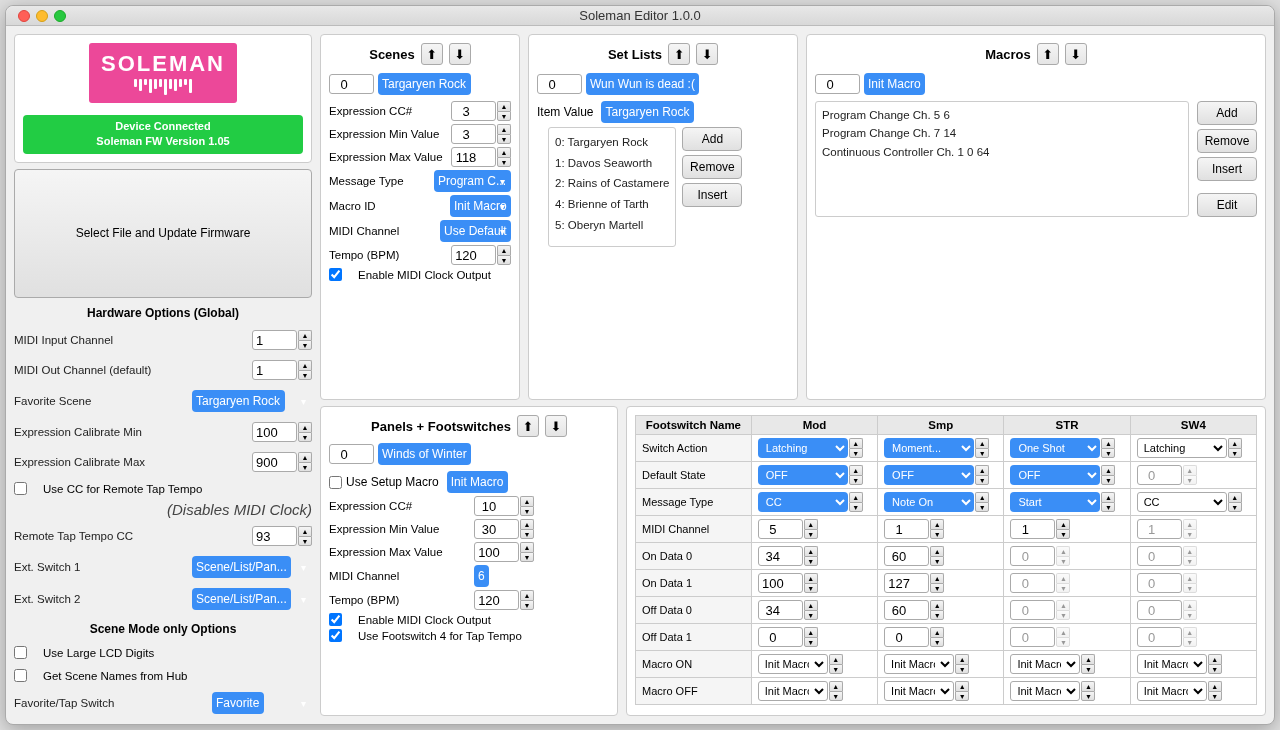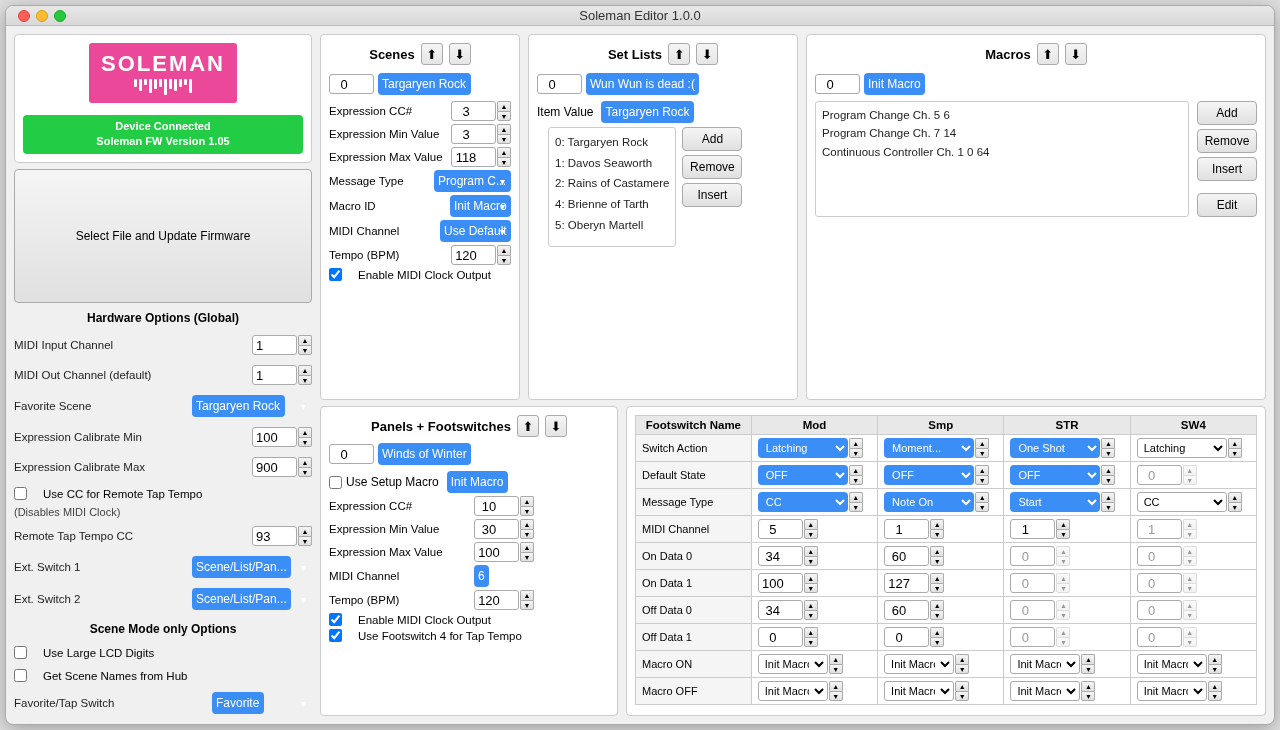--- a/index.html
+++ b/index.html
@@ -549,21 +549,21 @@
             <div class="spin-btn">▲</div>
             <div class="spin-btn">▼</div>
           </div>
         </div>
       </div>
 
       <div class="checkbox-row">
         <input type="checkbox" style="">
         <span>Use CC for Remote Tap Tempo</span>
       </div>
-      <div style="text-align:left;font-size:11px;color:#444;margin-top:-2px;">(Disables MIDI Clock)</div>
+      <div style="text-align:right;font-size:15px;color:#444;margin-top:-2px;font-style:italic;">(Disables MIDI Clock)</div>
 
       <div class="form-row">
         <span class="form-label">Remote Tap Tempo CC</span>
         <div class="form-control">
           <input type="number" value="93" style="">
           <div class="spinner">
             <div class="spin-btn">▲</div>
             <div class="spin-btn">▼</div>
           </div>
         </div>

